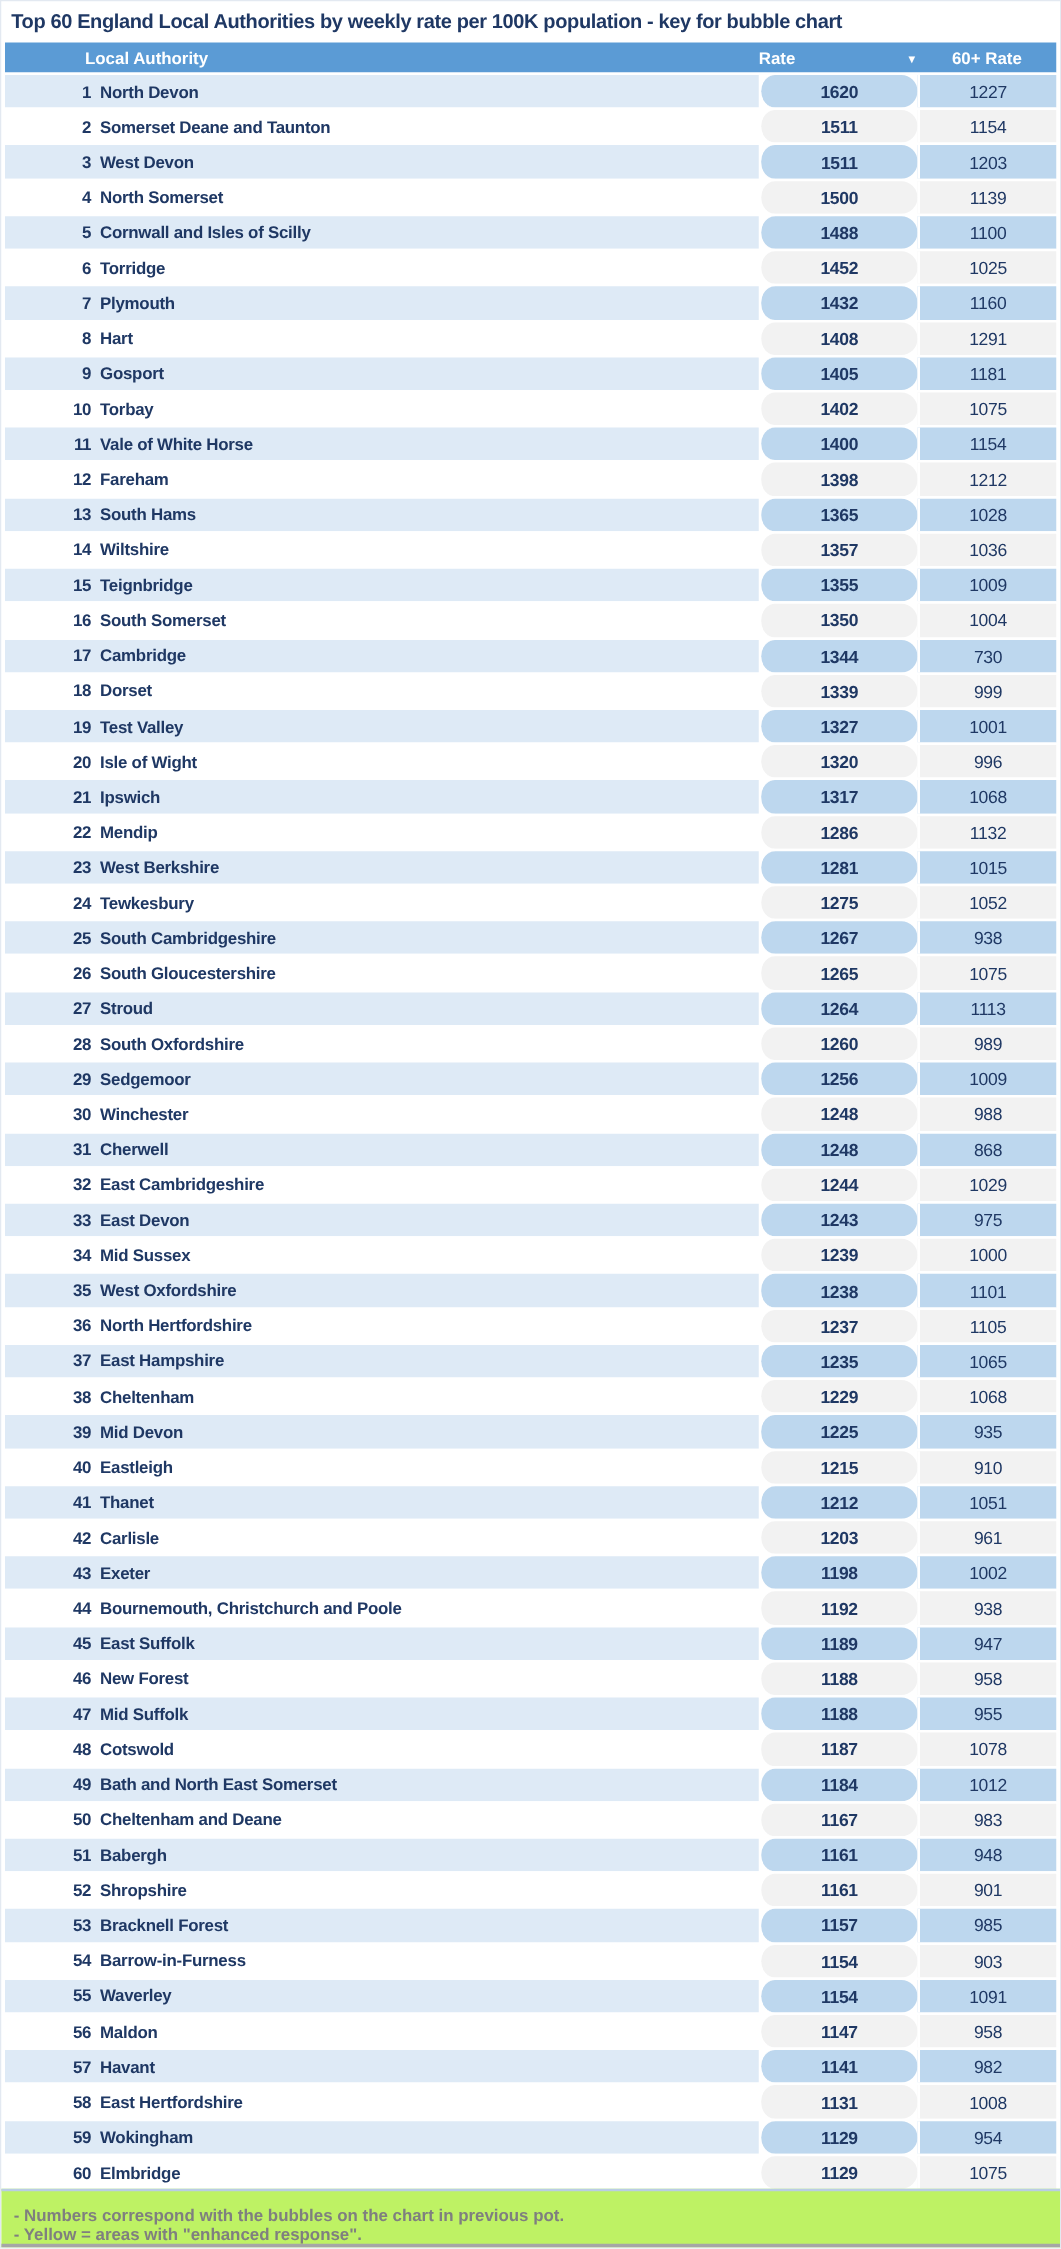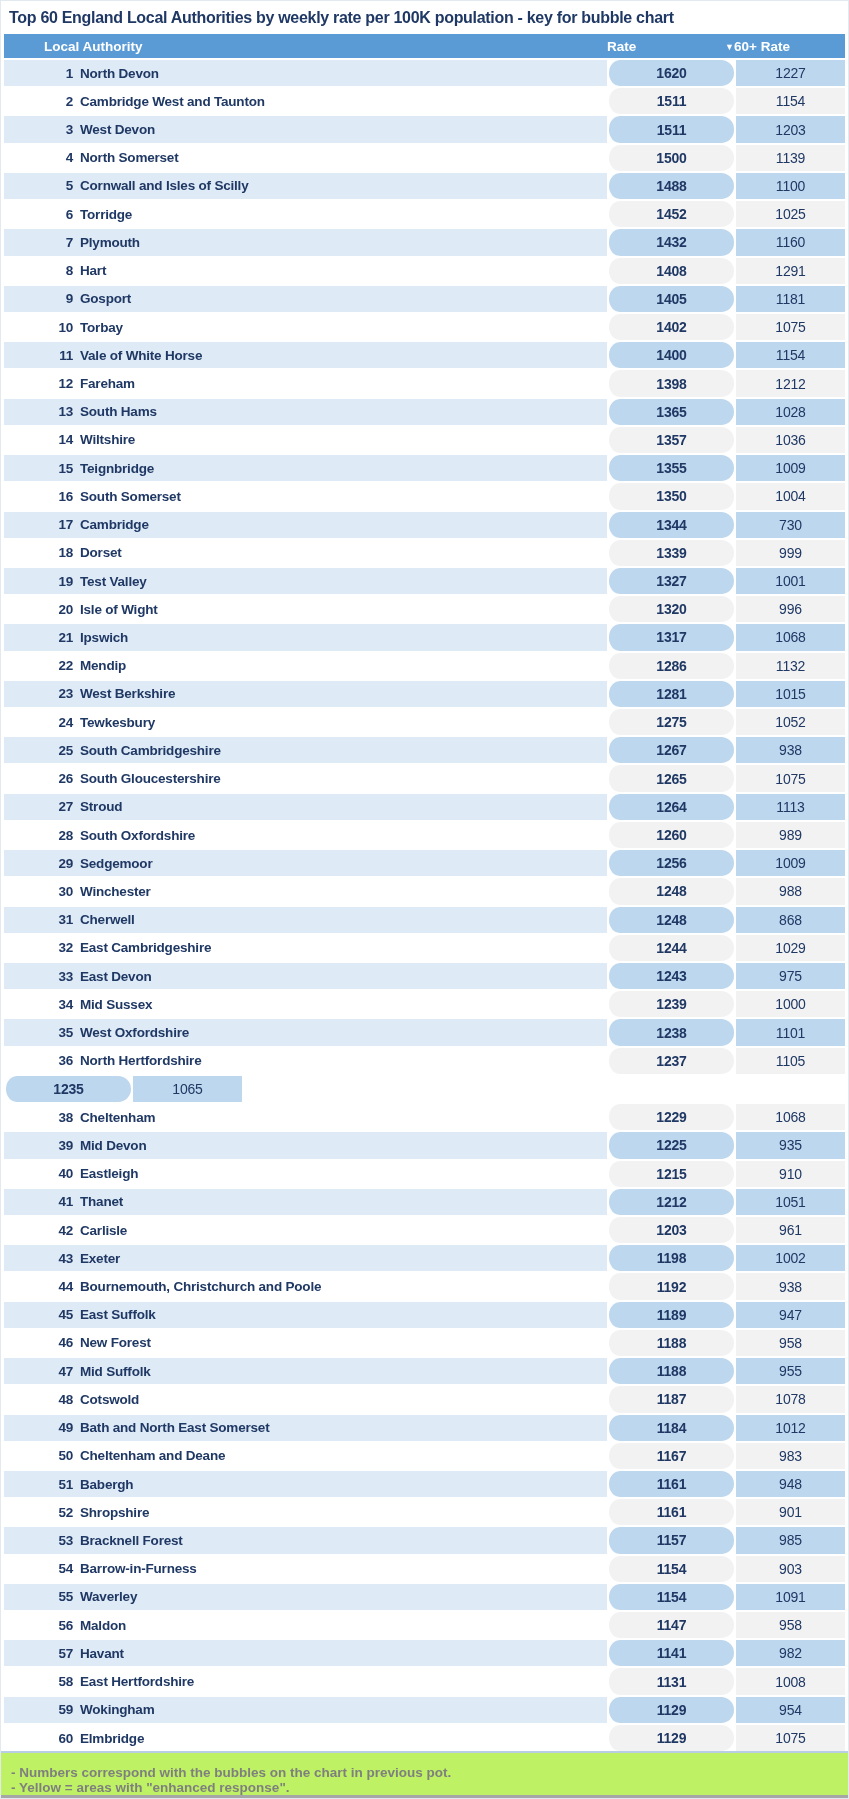--- a/index.html
+++ b/index.html
@@ -24,23 +24,23 @@
   .title{
     height:33px;flex:0 0 33px;display:flex;align-items:center;
     padding-left:8px;font-weight:bold;font-size:16px;letter-spacing:-0.3px;
     color:var(--navy);white-space:nowrap;
   }
   .thead{
     flex:0 0 24px;height:24px;margin:0 3px;background:var(--header-bg);
     display:flex;align-items:center;color:var(--header-text);
     font-weight:bold;font-size:13.5px;
   }
-  .h-name{flex:1;padding-left:40px;}
+  .h-name{flex:1;padding-left:64px;}
   .h-rate{width:127px;text-align:center;display:flex;align-items:center;justify-content:space-between;gap:6px;}
-  .h-60{width:111px;}
+  .h-60{width:111px;text-align:center;}
   .sort{font-size:9px;line-height:1;transform:translateY(1px);}
   .rows{flex:1;margin:0 3px;display:flex;flex-direction:column;}
   .row{
     flex:1;display:flex;border-top:2px solid #fff;box-sizing:border-box;
     color:var(--navy);font-size:13.5px;font-weight:bold;letter-spacing:-0.2px;
   }
   .c-name{flex:1;display:flex;align-items:center;}
   .rank{width:69px;text-align:right;flex:0 0 69px;}
   .la{margin-left:7px;white-space:nowrap;}
   .c-rate,.c-60{
@@ -82,21 +82,21 @@
         <div class="c-name">
           <span class="rank">1</span>
           <span class="la">North Devon</span>
         </div>
         <div class="c-rate">1620</div>
         <div class="c-60">1227</div>
       </div>
       <div class="row even">
         <div class="c-name">
           <span class="rank">2</span>
-          <span class="la">Cambridge West and Taunton</span>
+          <span class="la">Somerset Deane and Taunton</span>
         </div>
         <div class="c-rate">1511</div>
         <div class="c-60">1154</div>
       </div>
       <div class="row odd">
         <div class="c-name">
           <span class="rank">3</span>
           <span class="la">West Devon</span>
         </div>
         <div class="c-rate">1511</div>
@@ -360,20 +360,24 @@
       </div>
       <div class="row even">
         <div class="c-name">
           <span class="rank">36</span>
           <span class="la">North Hertfordshire</span>
         </div>
         <div class="c-rate">1237</div>
         <div class="c-60">1105</div>
       </div>
       <div class="row odd">
+        <div class="c-name">
+          <span class="rank">37</span>
+          <span class="la">East Hampshire</span>
+        </div>
         <div class="c-rate">1235</div>
         <div class="c-60">1065</div>
       </div>
       <div class="row even">
         <div class="c-name">
           <span class="rank">38</span>
           <span class="la">Cheltenham</span>
         </div>
         <div class="c-rate">1229</div>
         <div class="c-60">1068</div>

